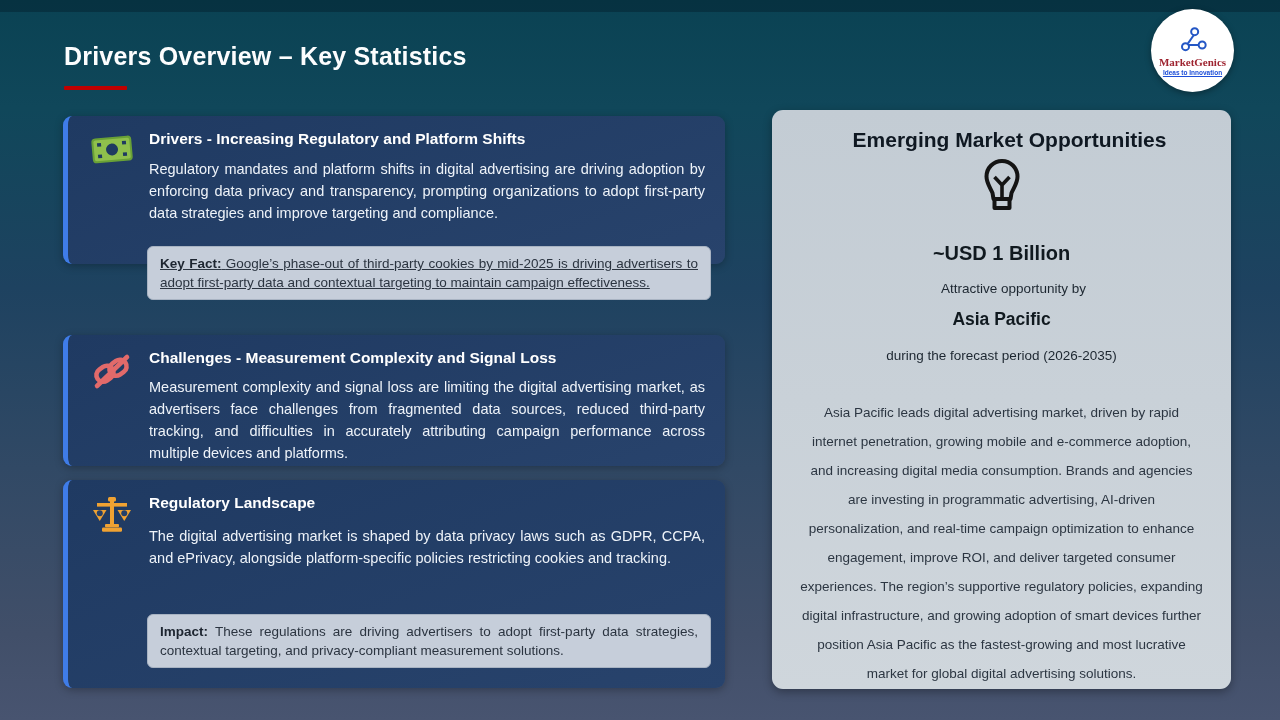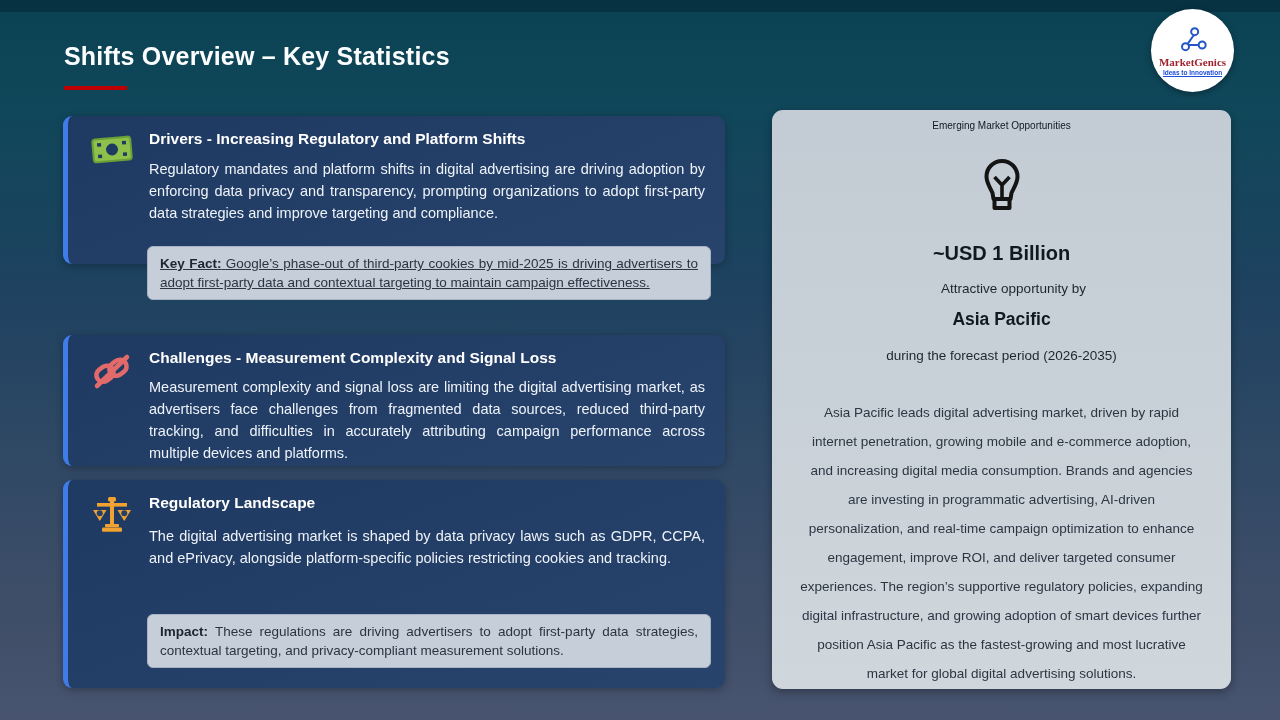--- a/index.html
+++ b/index.html
@@ -74,22 +74,22 @@
   .card-1 .callout { top:130px;text-decoration:underline; }
   .card-3 .callout { top:134px; }
   
   .panel {
     position:absolute; left:772px; top:110px; width:459px; height:579px;
     background:linear-gradient(180deg,#c3ccd4 0%, #cfd6dc 100%);
     border-radius:11px; box-shadow:0 3px 10px rgba(0,0,0,0.32);
     text-align:center;
   }
   .panel-title {
-    position:absolute; top:10px; left:0; width:100%; margin:0;
-    font-size:10px; font-weight:normal; color:#0f1822;
+    position:absolute; top:10px; left:0; width:100%; margin:8px;
+    font-size:21px; font-weight:bold; color:#0f1822;
   }
   .bulb-slot {
     position:absolute; top:42px; left:50%; transform:translateX(-50%);
     width:58px; height:66px;
   }
   .panel-value {
     position:absolute; top:132px; left:0; width:100%;
     font-size:20px; font-weight:bold; color:#10191f;
   }
   .panel-sub {
@@ -108,21 +108,21 @@
     position:absolute; top:284px; left:24px; right:24px; margin:4px;
     font-size:13.5px; color:#2c3642; text-align:center; line-height:29px;
   }
 </style>
 </head>
 <body>
 
 <div class="slide">
   <div class="top-band"></div>
 
-  <h1 class="title">Shifts Overview – Key Statistics</h1>
+  <h1 class="title">Drivers Overview – Key Statistics</h1>
   <div class="title-accent"></div>
 
   <div class="logo">
     <svg class="logo-mark" width="34" height="30" viewBox="0 0 40 36">
       <g fill="none" stroke="#2457c5" stroke-width="2.4">
         <line x1="21" y1="12" x2="14" y2="22"></line>
         <line x1="14" y1="24" x2="27" y2="24"></line>
         <circle cx="22" cy="8" r="4.2" fill="#ffffff"></circle>
         <circle cx="11" cy="26" r="4.2" fill="#ffffff"></circle>
         <circle cx="31" cy="24" r="4.2" fill="#ffffff"></circle>

